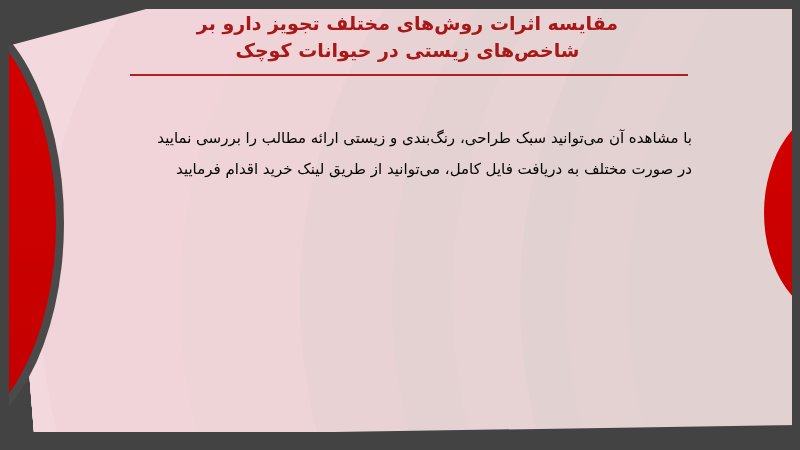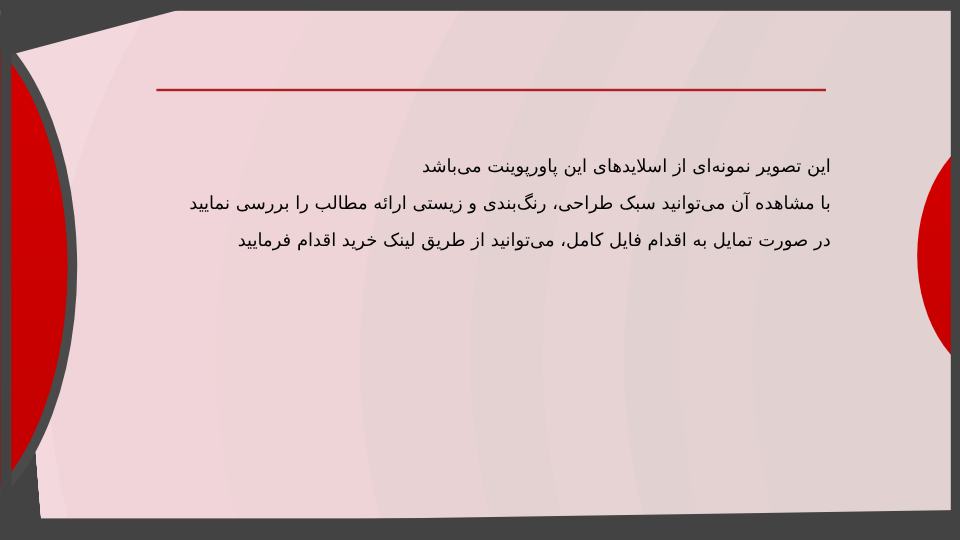--- a/index.html
+++ b/index.html
@@ -204,21 +204,24 @@
   <div class="left-lens-border"></div>
   <div class="left-lens"></div>
 
   <div class="corner-cut"></div>
   <div class="frame-top"></div>
   <div class="frame-bottom-bevel"></div>
   <div class="frame-bottom"></div>
   <div class="frame-left"></div>
   <div class="frame-right"></div>
 
+  <div class="title-block">
+    <div class="title-line">مقایسه اثرات روش‌های مختلف تجویز دارو بر</div>
+    <div class="title-line">شاخص‌های زیستی در حیوانات کوچک</div>
+  </div>
   <div class="title-rule"></div>
 
   <div class="body-block">
-    <div class="body-line">این تصویر نمونه‌ای از اسلایدهای این پاورپوینت می‌باشد</div>
     <div class="body-line">با مشاهده آن می‌توانید سبک طراحی، رنگ‌بندی و زیستی ارائه مطالب را بررسی نمایید</div>
-    <div class="body-line">در صورت تمایل به اقدام فایل کامل، می‌توانید از طریق لینک خرید اقدام فرمایید</div>
+    <div class="body-line">در صورت مختلف به دریافت فایل کامل، می‌توانید از طریق لینک خرید اقدام فرمایید</div>
   </div>
 
 </div>
 
 </body></html>

